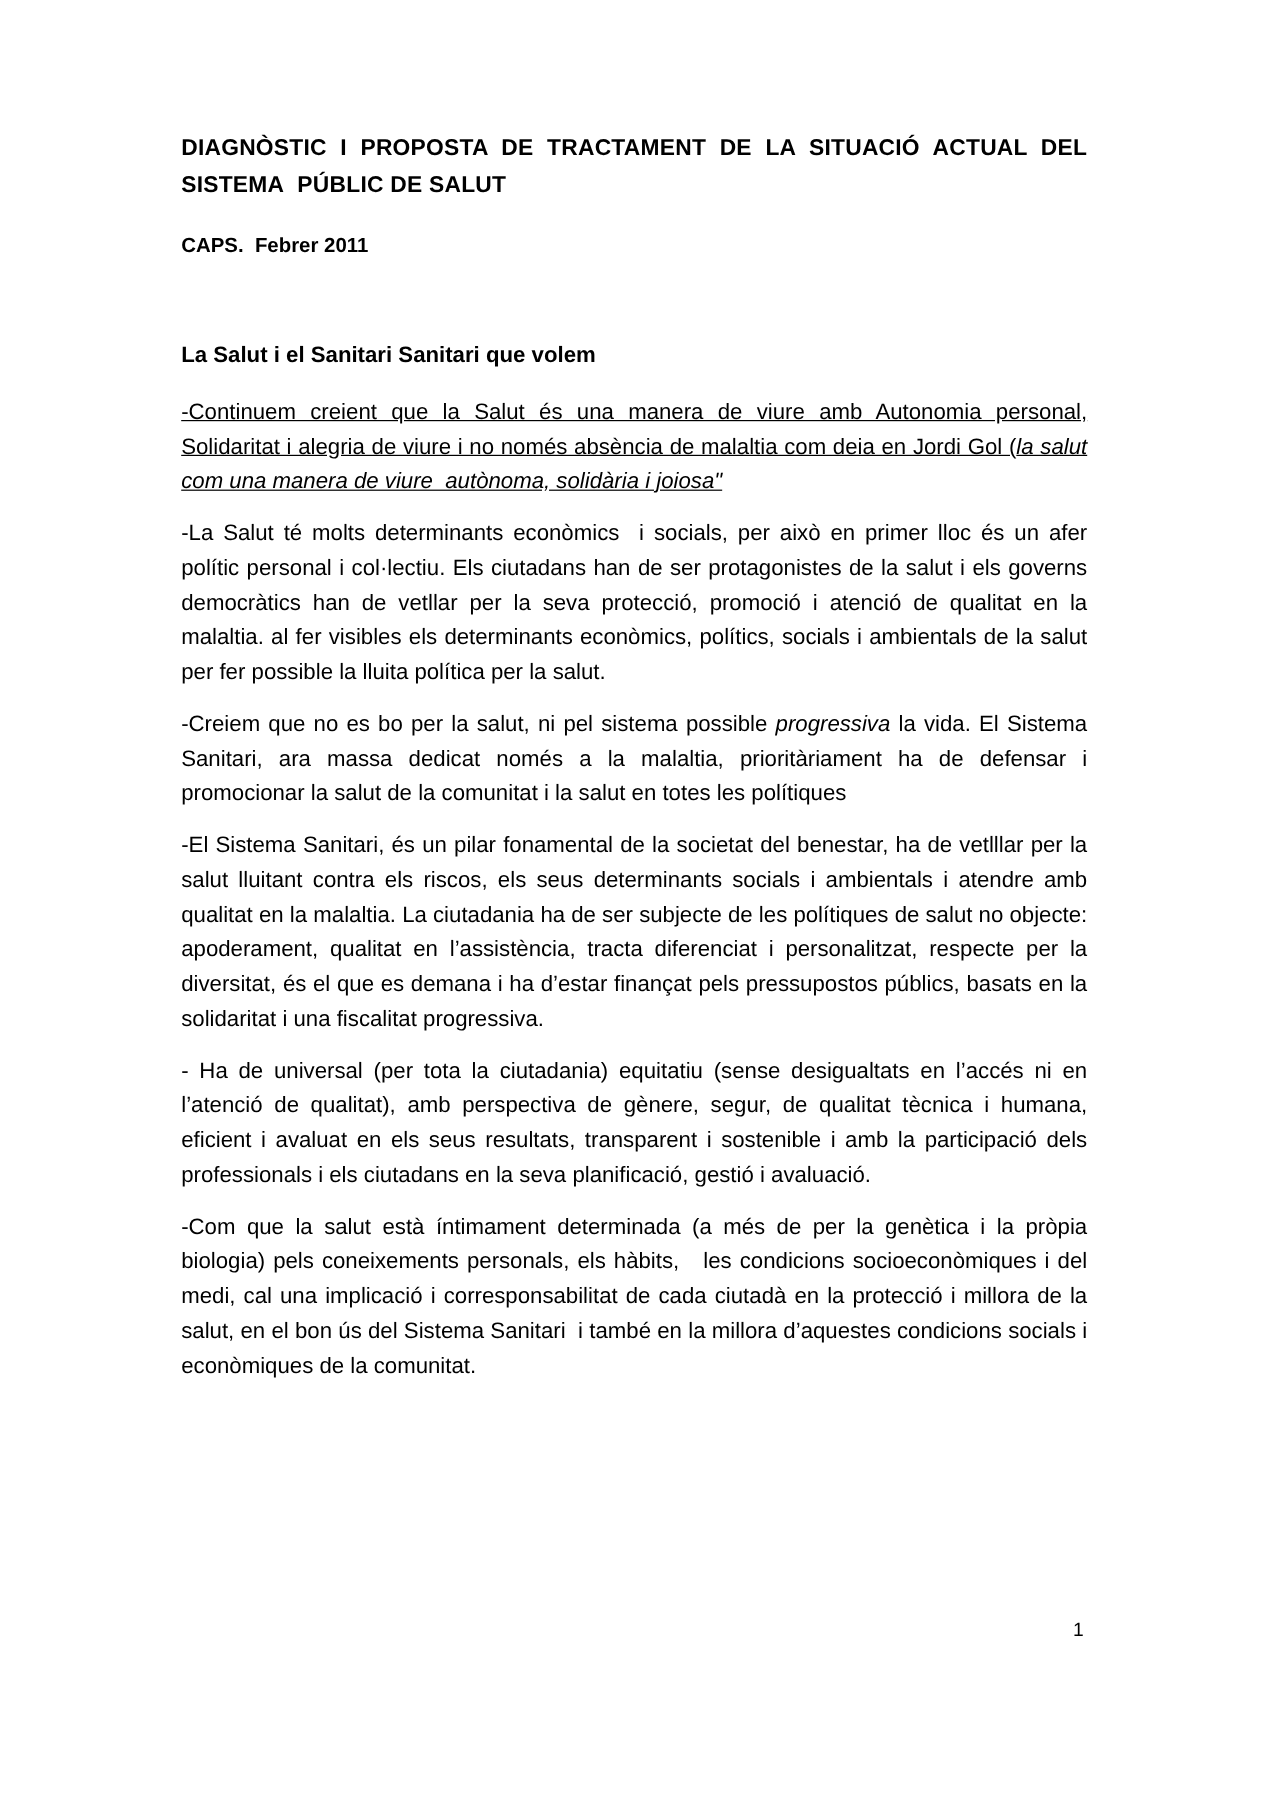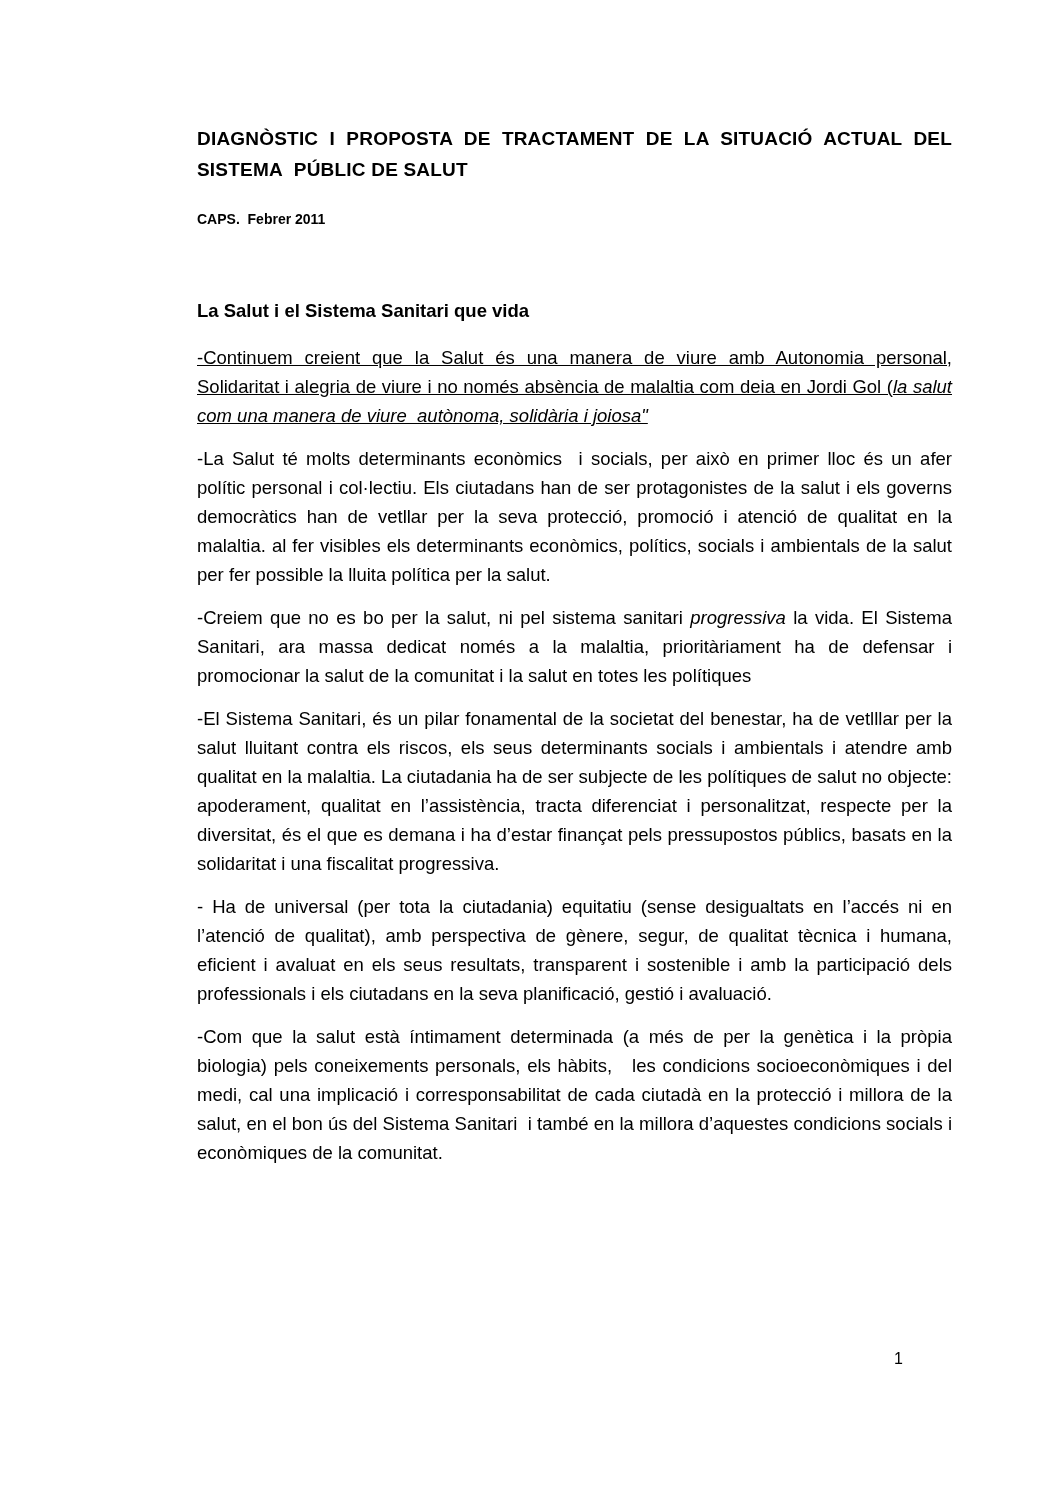--- a/index.html
+++ b/index.html
@@ -12,35 +12,34 @@
     width: 1058px;
     height: 1497px;
     background: #ffffff;
     color: #000000;
     font-family: "Liberation Sans", "DejaVu Sans", sans-serif;
     overflow: hidden;
     box-sizing: border-box;
   }
   .content {
     position: absolute;
-    top: 123px;
+    top: 108px;
     left: 151px;
     width: 755px;
-    margin-left: 46px;
   }
   .doc-title {
     font-size: 19px;
     font-weight: bold;
     line-height: 31px;
     text-align: justify;
     margin: 0 0 20px 0;
     letter-spacing: 0.2px;
   }
   .doc-subtitle {
-    font-size: 14px;
+    font-size: 17px;
     font-weight: bold;
     line-height: 29px;
     margin: 0;
   }
   .section-heading {
     font-size: 18.5px;
     font-weight: bold;
     line-height: 29px;
     margin: 62px 0 0 0;
   }
@@ -65,24 +64,24 @@
     line-height: 20px;
   }
 </style>
 </head>
 <body>
 
 <div class="page">
   <div class="content">
     <div class="doc-title">DIAGNÒSTIC I PROPOSTA DE TRACTAMENT DE LA SITUACIÓ ACTUAL DEL SISTEMA&nbsp; PÚBLIC DE SALUT</div>
     <div class="doc-subtitle">CAPS.&nbsp; Febrer 2011</div>
-    <div class="section-heading">La Salut i el Sistema Sanitari que vida</div>
+    <div class="section-heading">La Salut i el Sanitari Sanitari que volem</div>
     <div id="body-container">
         <p class="body-par"><span>-Continuem creient que la Salut és una manera de viure amb Autonomia personal, Solidaritat i alegria de viure i no només absència de malaltia com deia en Jordi Gol (</span><span class="it">la salut com una manera de viure&nbsp; autònoma, solidària i joiosa"</span></p>
         <p class="body-par"><span>-La Salut té molts determinants econòmics&nbsp; i socials, per això en primer lloc és un afer polític personal i col·lectiu. Els ciutadans han de ser protagonistes de la salut i els governs democràtics han de vetllar per la seva protecció, promoció i atenció de qualitat en la malaltia. al fer visibles els determinants econòmics, polítics, socials i ambientals de la salut per fer possible la lluita política per la salut.</span></p>
-        <p class="body-par"><span>-Creiem que no es bo per la salut, ni pel sistema sanitari </span><span class="it">progressiva</span><span> la vida. El Sistema Sanitari, ara massa dedicat només a la malaltia, prioritàriament ha de defensar i promocionar la salut de la comunitat i la salut en totes les polítiques</span></p>
+        <p class="body-par"><span>-Creiem que no es bo per la salut, ni pel sistema possible </span><span class="it">progressiva</span><span> la vida. El Sistema Sanitari, ara massa dedicat només a la malaltia, prioritàriament ha de defensar i promocionar la salut de la comunitat i la salut en totes les polítiques</span></p>
         <p class="body-par"><span>-El Sistema Sanitari, és un pilar fonamental de la societat del benestar, ha de vetlllar per la salut lluitant contra els riscos, els seus determinants socials i ambientals i atendre amb qualitat en la malaltia. La ciutadania ha de ser subjecte de les polítiques de salut no objecte: apoderament, qualitat en l’assistència, tracta diferenciat i personalitzat, respecte per la diversitat, és el que es demana i ha d’estar finançat pels pressupostos públics, basats en la solidaritat i una fiscalitat progressiva.</span></p>
         <p class="body-par"><span>- Ha de universal (per tota la ciutadania) equitatiu (sense desigualtats en l’accés ni en l’atenció de qualitat), amb perspectiva de gènere, segur, de qualitat tècnica i humana, eficient i avaluat en els seus resultats, transparent i sostenible i amb la participació dels professionals i els ciutadans en la seva planificació, gestió i avaluació.</span></p>
         <p class="body-par"><span>-Com que la salut està íntimament determinada (a més de per la genètica i la pròpia biologia) pels coneixements personals, els hàbits,&nbsp;&nbsp; les condicions socioeconòmiques i del medi, cal una implicació i corresponsabilitat de cada ciutadà en la protecció i millora de la salut, en el bon ús del Sistema Sanitari&nbsp; i també en la millora d’aquestes condicions socials i econòmiques de la comunitat.</span></p>
       </div>
   </div>
   <div class="page-number">1</div>
 </div>
 
 </body></html>

